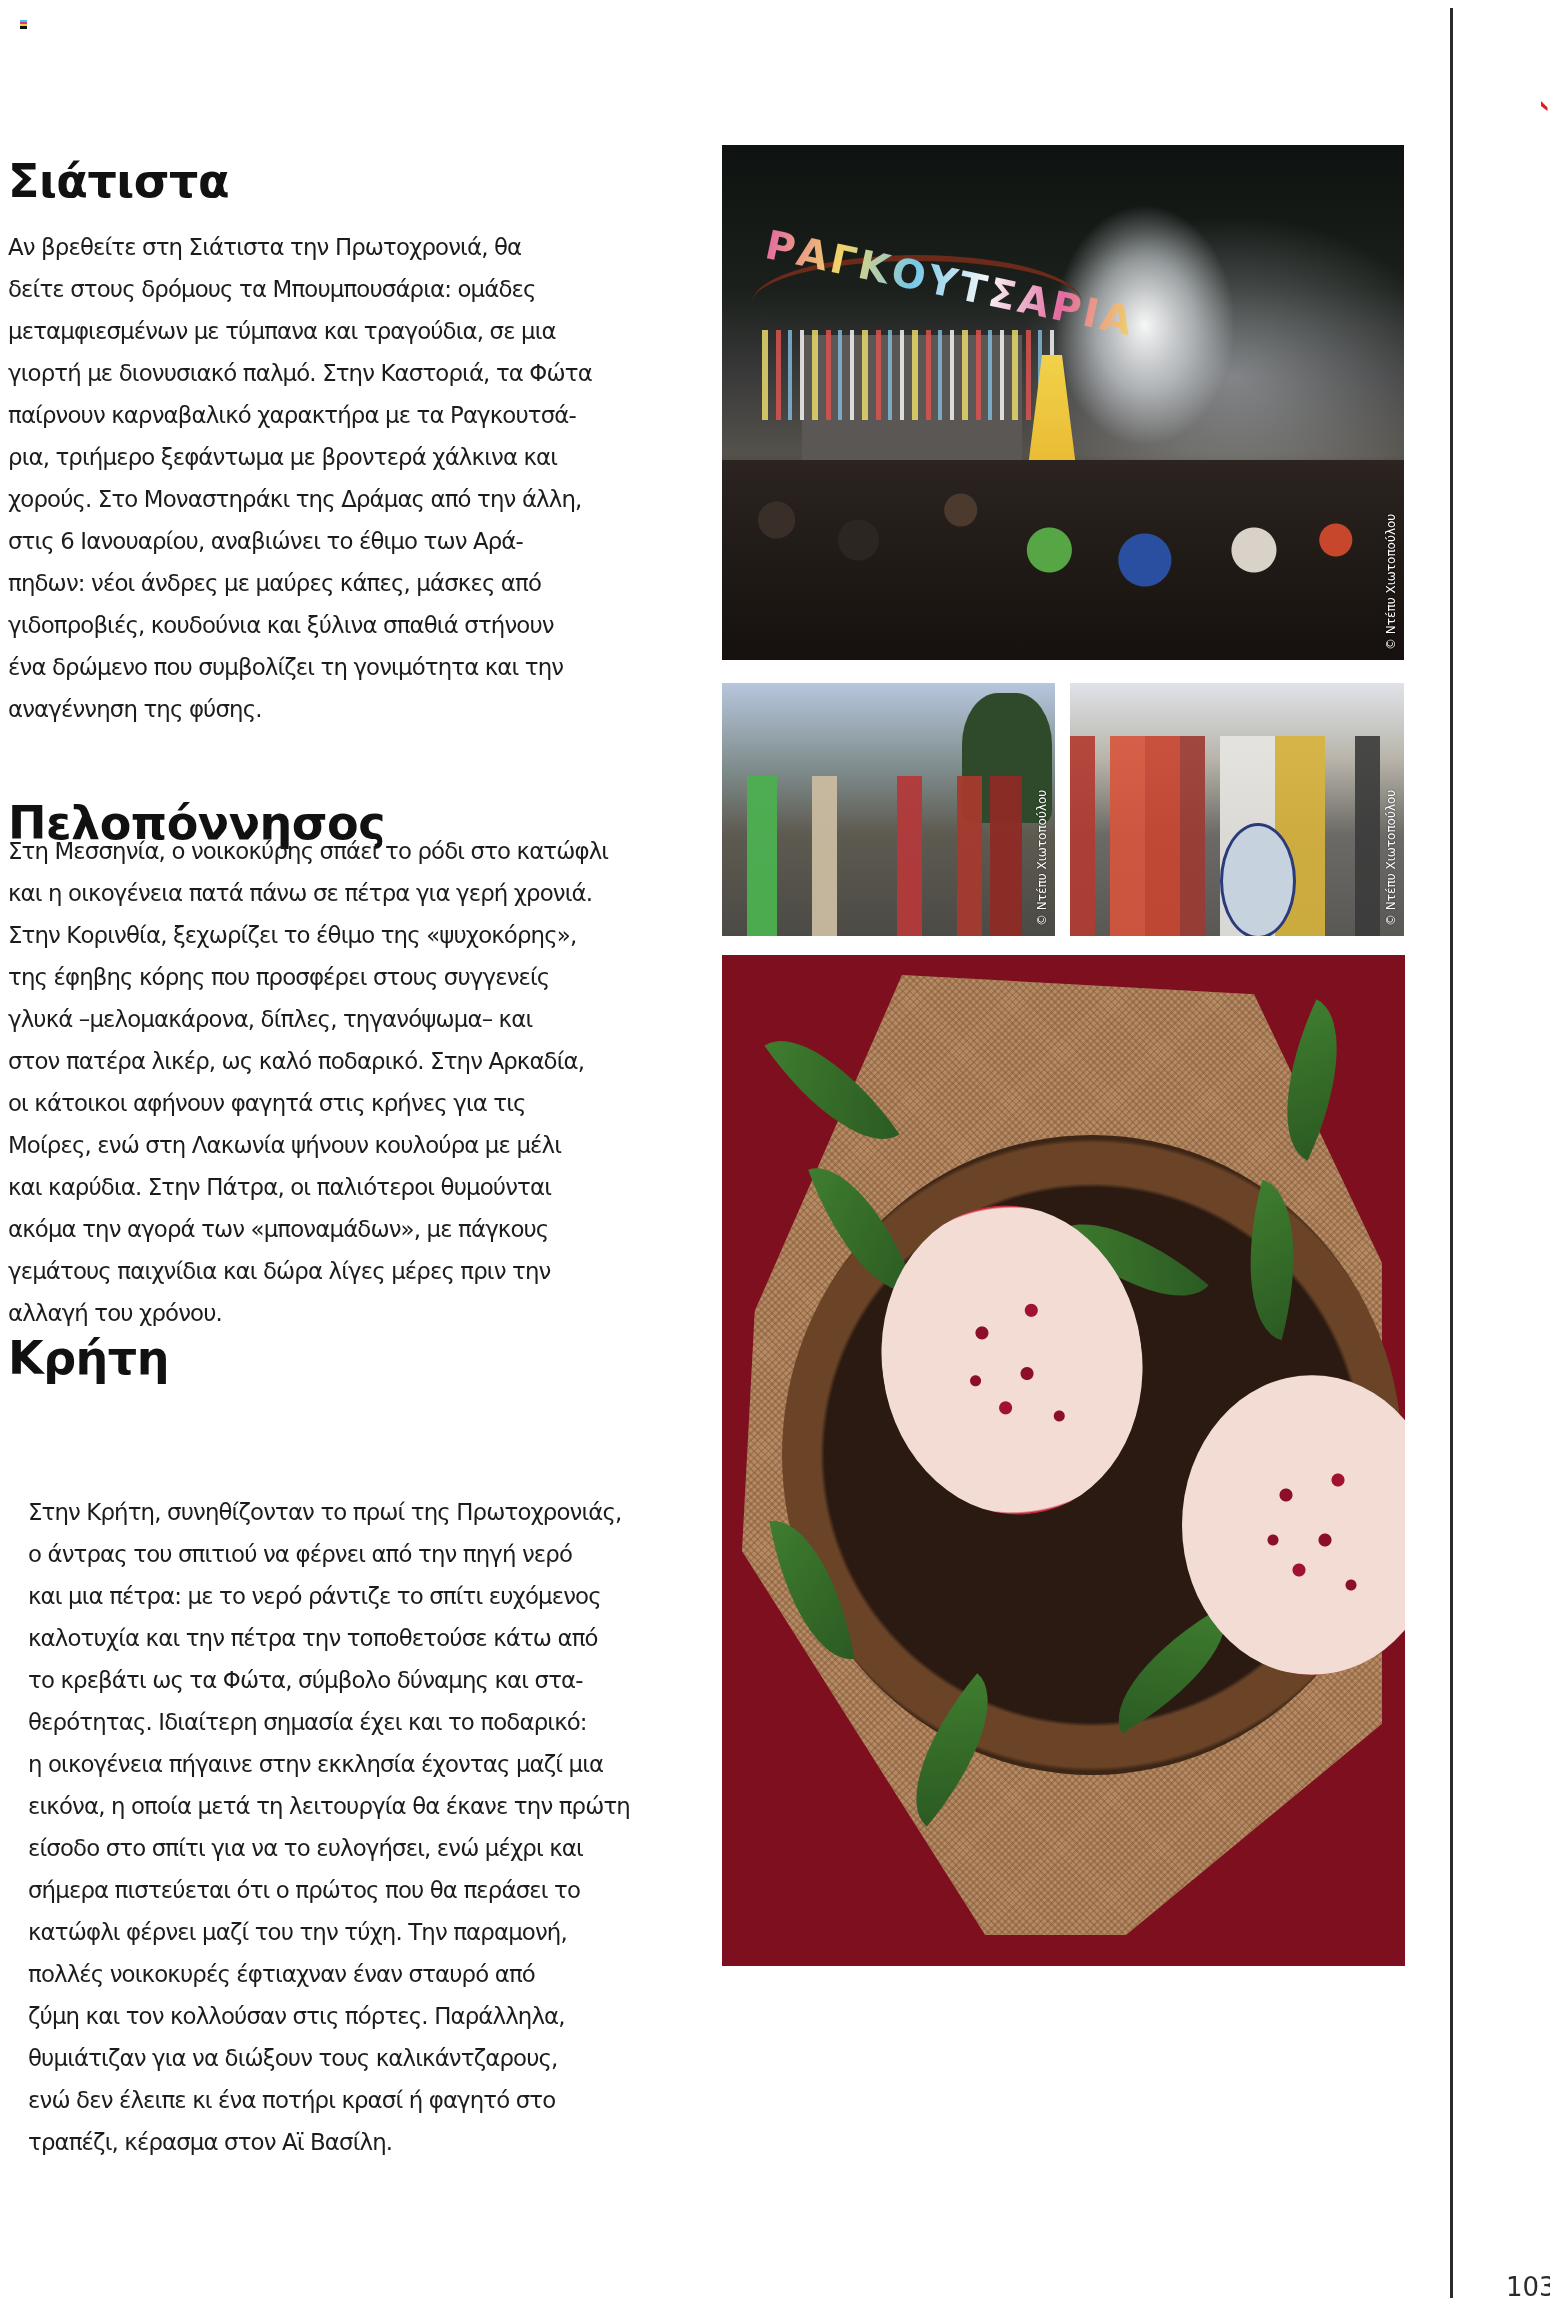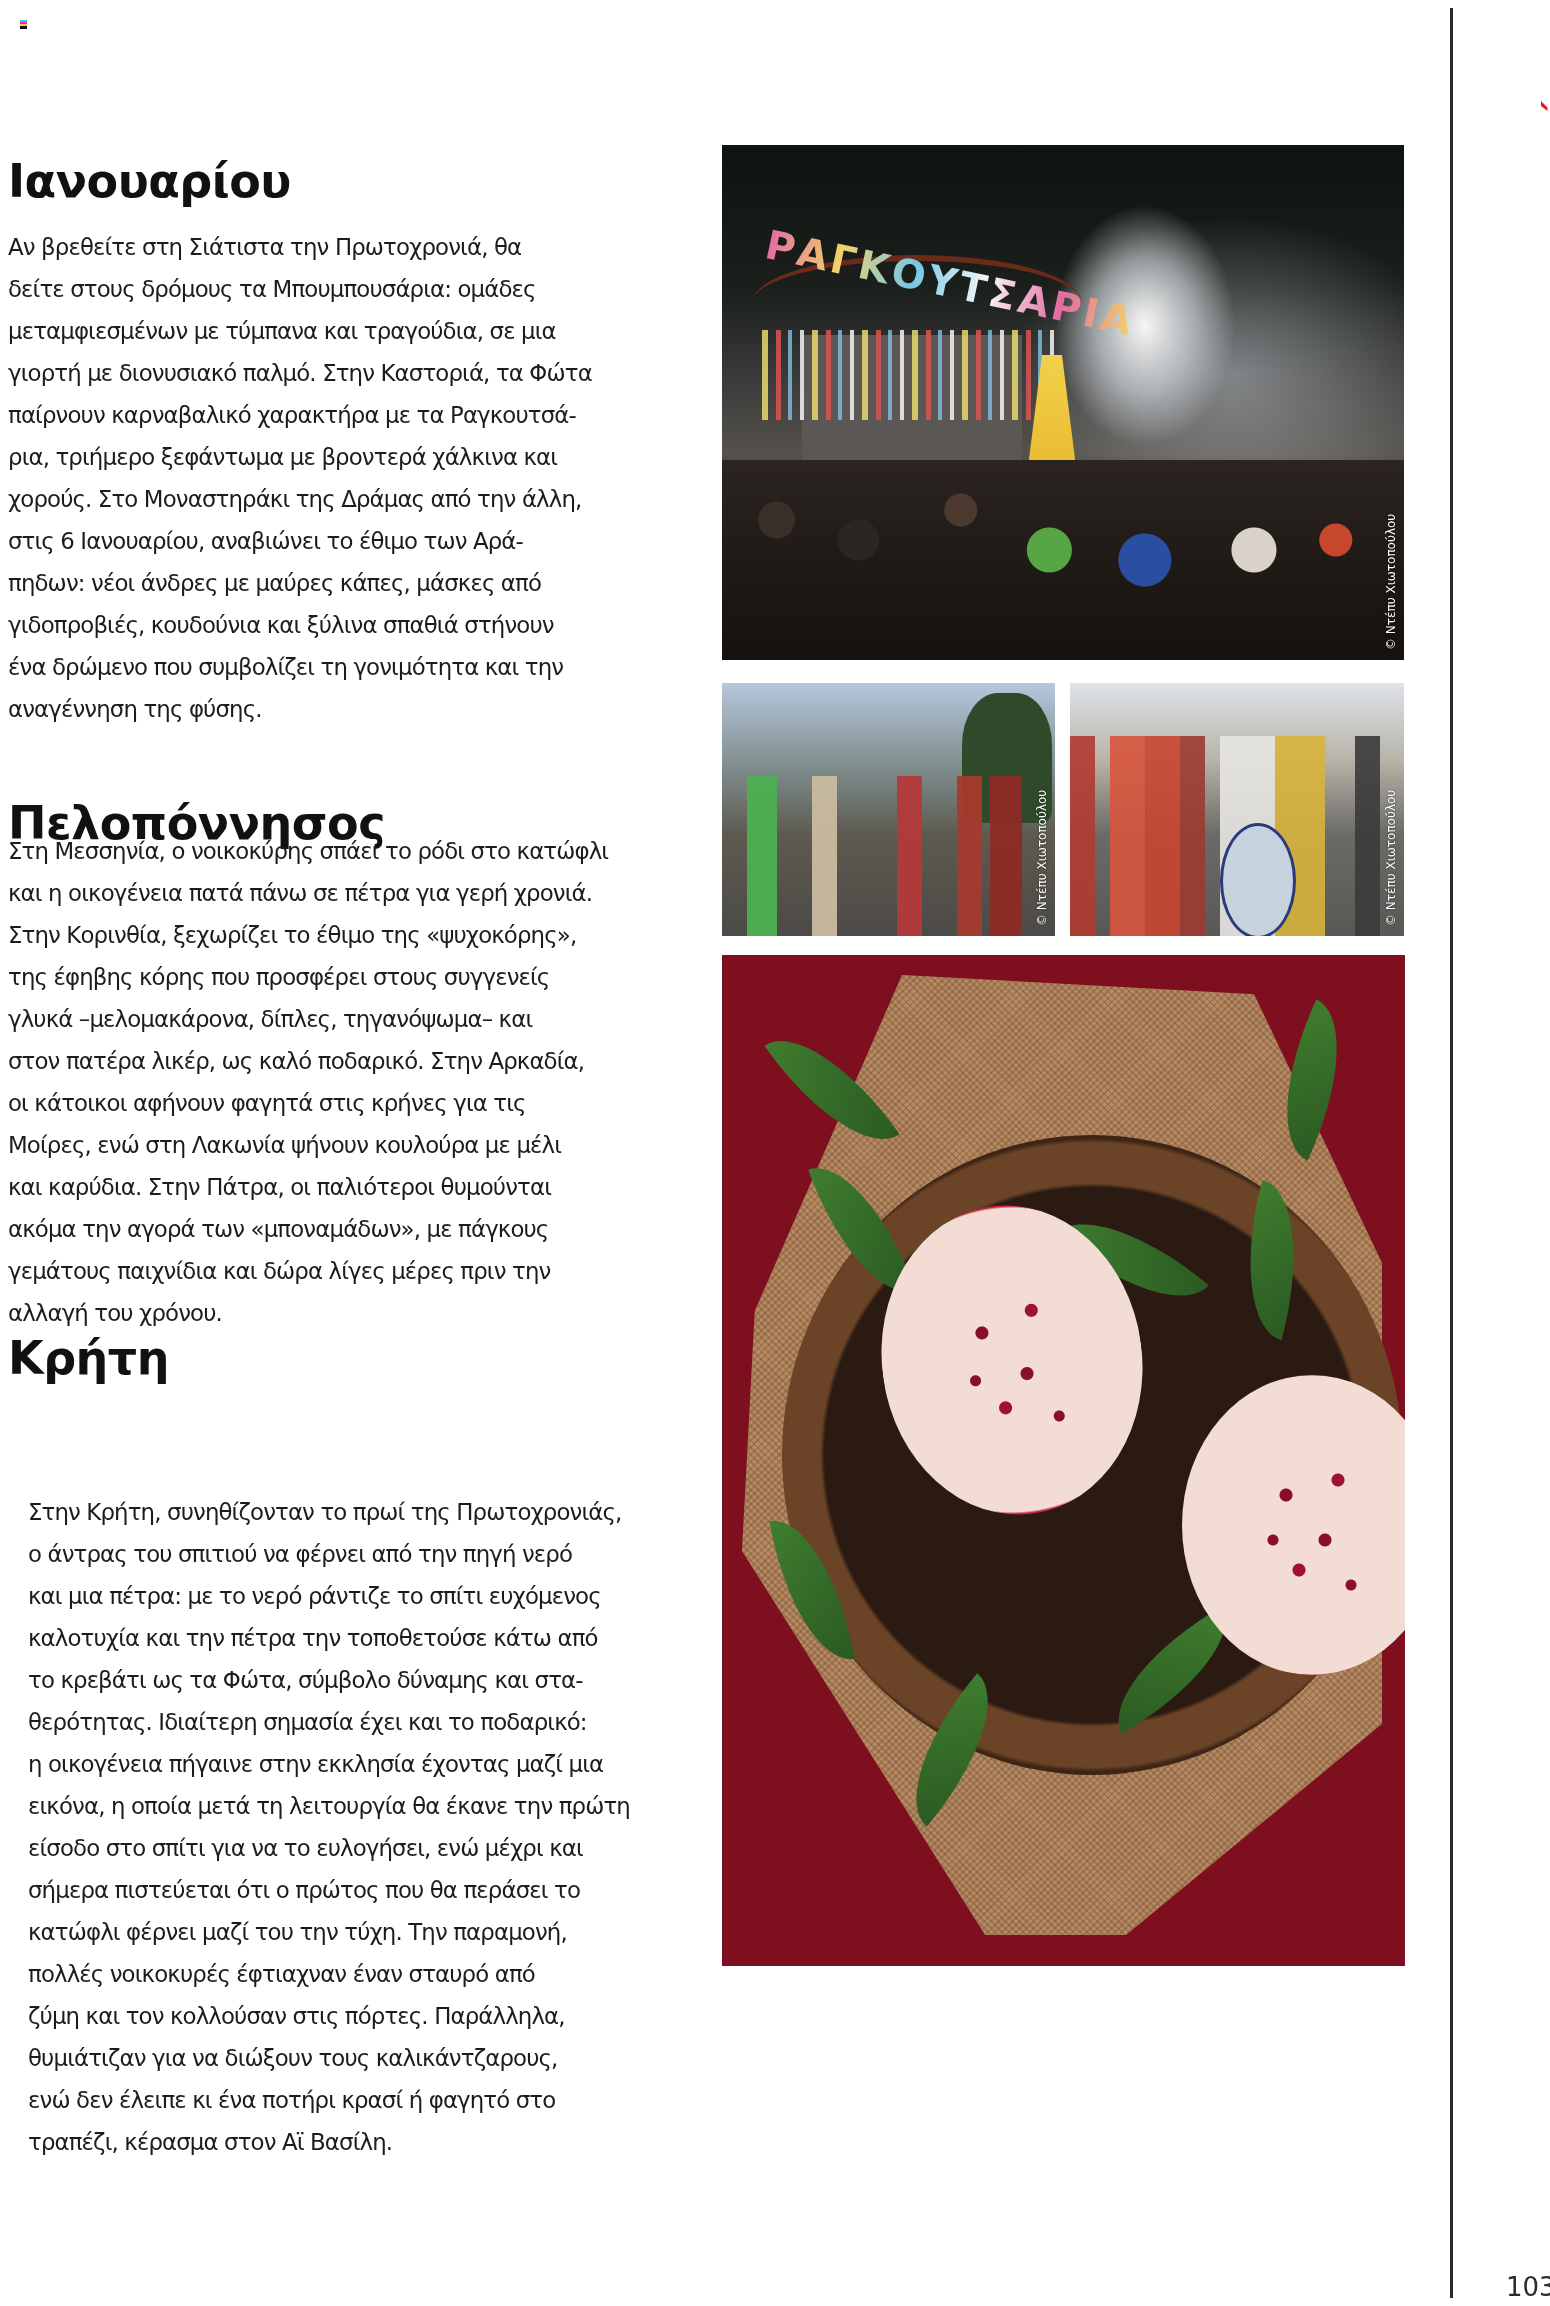--- a/index.html
+++ b/index.html
@@ -157,21 +157,21 @@
 
 <div class="colorbar">
   <span class="c"></span>
     <span class="m"></span>
     <span class="y"></span>
     <span class="k"></span>
 </div>
 
 <div class="text-col">
 
-  <h2 class="heading" style="top:158px;">Ιανουαρίου</h2>
+  <h2 class="heading" style="top:158px;">Σιάτιστα</h2>
   <div class="body-block" style="top:226px;">
     <span class="line" style="transform: scaleX(0.96875);">Αν βρεθείτε στη Σιάτιστα την Πρωτοχρονιά, θα</span>
     <span class="line" style="transform: scaleX(0.96875);">δείτε στους δρόμους τα Μπουμπουσάρια: ομάδες</span>
     <span class="line" style="transform: scaleX(0.96875);">μεταμφιεσμένων με τύμπανα και τραγούδια, σε μια</span>
     <span class="line" style="transform: scaleX(0.96875);">γιορτή με διονυσιακό παλμό. Στην Καστοριά, τα Φώτα</span>
     <span class="line" style="transform: scaleX(0.96875);">παίρνουν καρναβαλικό χαρακτήρα με τα Ραγκουτσά-</span>
     <span class="line" style="transform: scaleX(0.96875);">ρια, τριήμερο ξεφάντωμα με βροντερά χάλκινα και</span>
     <span class="line" style="transform: scaleX(0.96875);">χορούς. Στο Μοναστηράκι της Δράμας από την άλλη,</span>
     <span class="line" style="transform: scaleX(0.96875);">στις 6 Ιανουαρίου, αναβιώνει το έθιμο των Αρά-</span>
     <span class="line" style="transform: scaleX(0.96875);">πηδων: νέοι άνδρες με μαύρες κάπες, μάσκες από</span>

